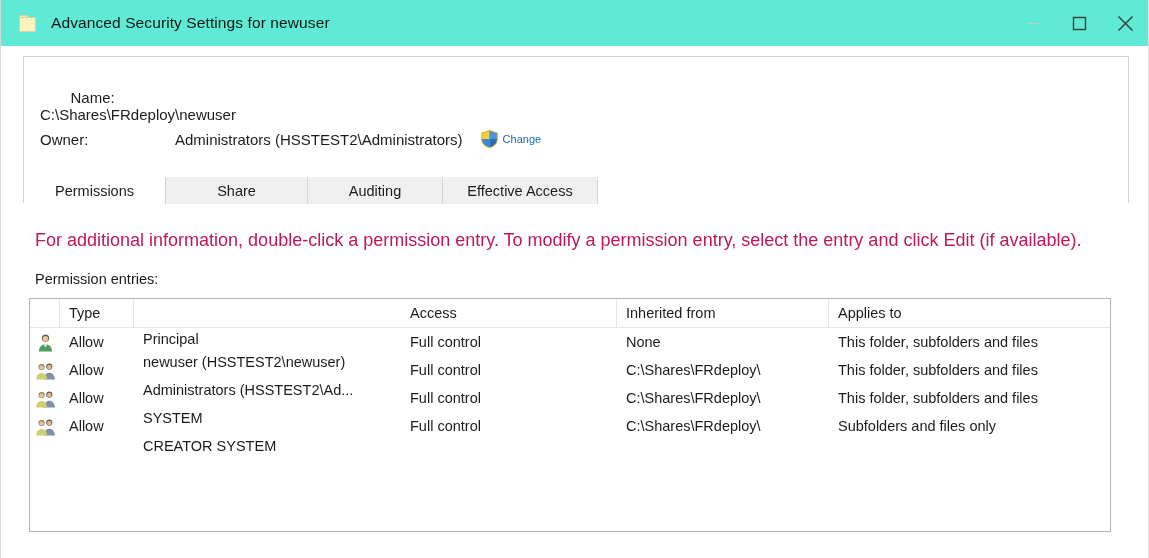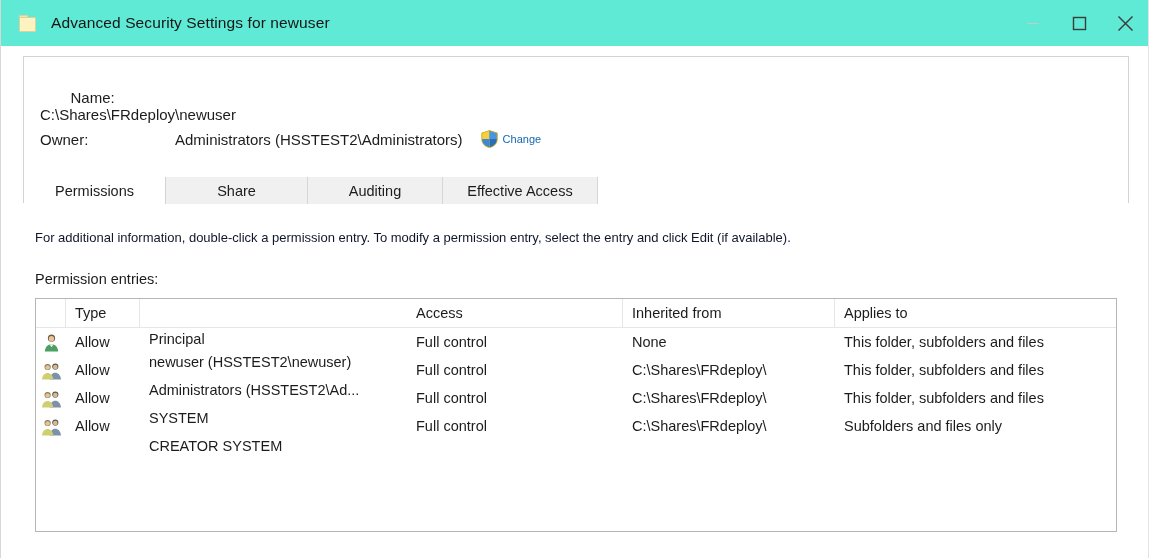--- a/index.html
+++ b/index.html
@@ -169,36 +169,36 @@
     width: 1106px;
     height: 355px;
     background: #ffffff;
     box-sizing: border-box;
   }
 
   #info-text {
     position: absolute;
     left: 12px;
     top: 27px;
-    font-size: 13px;
-    color: #0f172a;
+    font-size: 18px;
+    color: #be185d;
     white-space: nowrap;
   }
   #entries-label {
     position: absolute;
     left: 12px;
     top: 68px;
     font-size: 14.5px;
     color: #1c1c1c;
   }
 
   
   #perm-list {
     position: absolute;
-    left: 12px;
+    left: 6px;
     top: 95px;
     width: 1082px;
     height: 234px;
     border: 1px solid #b6b6b6;
     background: #ffffff;
     box-sizing: border-box;
     overflow: hidden;
     text-align: right;
   }
   #perm-header {

